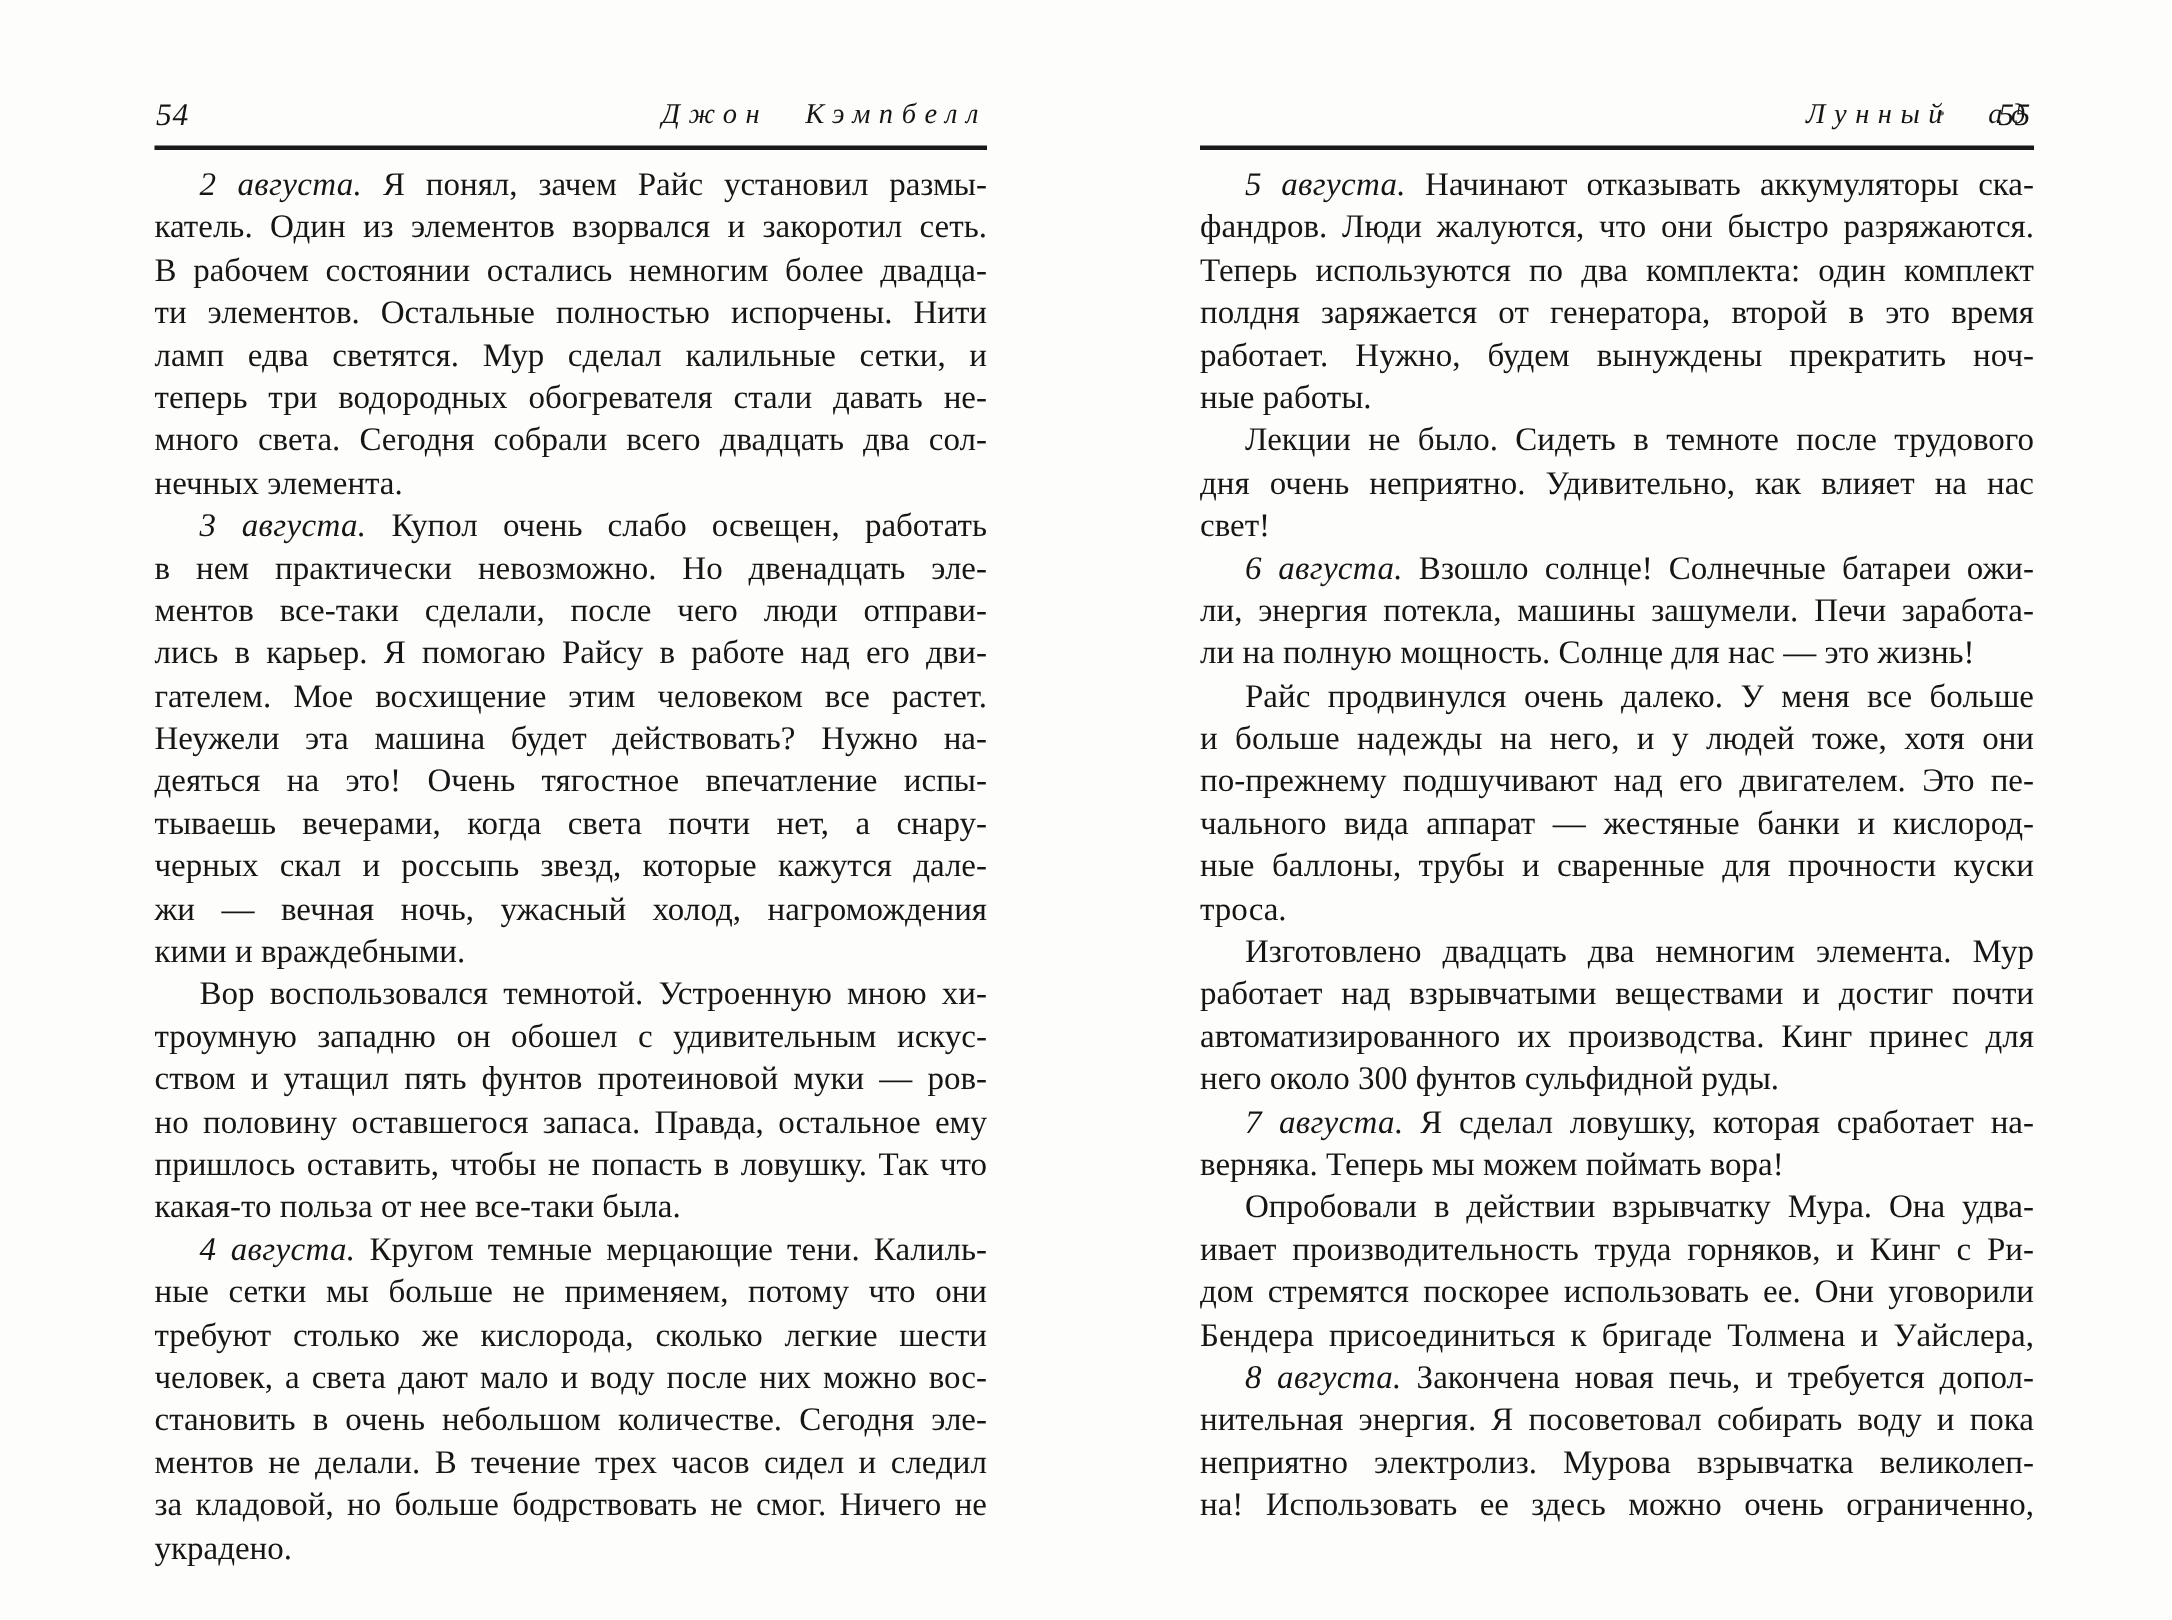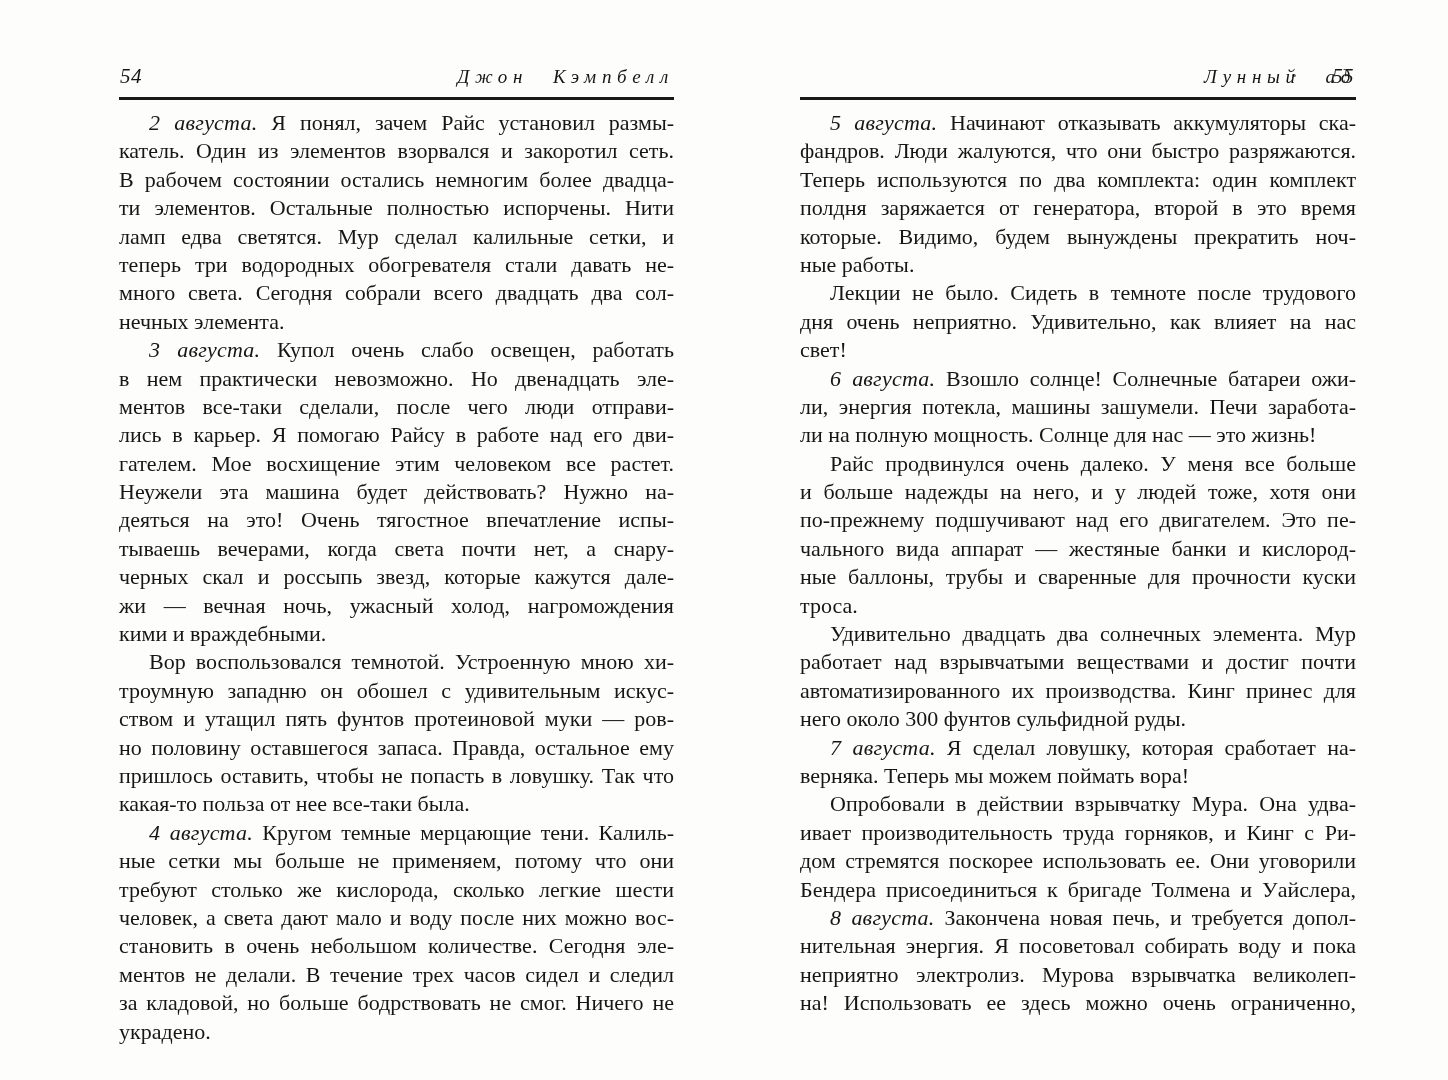--- a/index.html
+++ b/index.html
@@ -3,21 +3,21 @@
 <meta charset="utf-8">
 <style>
   html,body{margin:0;padding:0;}
   body{
     width:1448px;height:1080px;position:relative;overflow:hidden;
     background:#fdfdfb;
     font-family:"Liberation Serif", serif;
     color:#161616;
   }
   .page{position:absolute;top:60px;}
-  #left-page{left:103px;width:555px;margin-left:16px;}
+  #left-page{left:103px;width:555px;}
   #right-page{left:788px;width:556px;margin-left:12px;}
   .page-header{position:relative;height:37px;border-bottom:3px solid #191919;}
   .page-number{position:absolute;top:4px;font-style:italic;font-size:21px;letter-spacing:0.02em;}
   #left-page .page-number{left:1px;}
   #right-page .page-number{right:2px;}
   .running-title{
     position:absolute;top:6px;left:0;right:0;text-align:right;
     font-style:italic;font-size:19px;letter-spacing:0.30em;word-spacing:0.75em;
   }
   .page-body{margin-top:9px;}
@@ -80,35 +80,35 @@
   <div class="page-header">
     <span class="speck"></span>
     <span class="running-title">Лунный ад</span>
     <span class="page-number">55</span>
   </div>
   <div class="page-body">
       <div class="text-line indent"><b class="date-heading">5 августа.</b> Начинают отказывать аккумуляторы ска-</div>
       <div class="text-line">фандров. Люди жалуются, что они быстро разряжаются.</div>
       <div class="text-line">Теперь используются по два комплекта: один комплект</div>
       <div class="text-line">полдня заряжается от генератора, второй в это время</div>
-      <div class="text-line">которые. Видимо, будем вынуждены прекратить ноч-</div>
+      <div class="text-line">работает. Нужно, будем вынуждены прекратить ноч-</div>
       <div class="text-line last">ные работы.</div>
       <div class="text-line indent">Лекции не было. Сидеть в темноте после трудового</div>
       <div class="text-line">дня очень неприятно. Удивительно, как влияет на нас</div>
       <div class="text-line last">свет!</div>
       <div class="text-line indent"><b class="date-heading">6 августа.</b> Взошло солнце! Солнечные батареи ожи-</div>
       <div class="text-line">ли, энергия потекла, машины зашумели. Печи заработа-</div>
       <div class="text-line last">ли на полную мощность. Солнце для нас — это жизнь!</div>
       <div class="text-line indent">Райс продвинулся очень далеко. У меня все больше</div>
       <div class="text-line">и больше надежды на него, и у людей тоже, хотя они</div>
       <div class="text-line">по-прежнему подшучивают над его двигателем. Это пе-</div>
       <div class="text-line">чального вида аппарат — жестяные банки и кислород-</div>
       <div class="text-line">ные баллоны, трубы и сваренные для прочности куски</div>
       <div class="text-line last">троса.</div>
-      <div class="text-line indent">Удивительно двадцать два солнечных элемента. Мур</div>
+      <div class="text-line indent">Изготовлено двадцать два немногим элемента. Мур</div>
       <div class="text-line">работает над взрывчатыми веществами и достиг почти</div>
       <div class="text-line">автоматизированного их производства. Кинг принес для</div>
       <div class="text-line last">него около 300 фунтов сульфидной руды.</div>
       <div class="text-line indent"><b class="date-heading">7 августа.</b> Я сделал ловушку, которая сработает на-</div>
       <div class="text-line last">верняка. Теперь мы можем поймать вора!</div>
       <div class="text-line indent">Опробовали в действии взрывчатку Мура. Она удва-</div>
       <div class="text-line">ивает производительность труда горняков, и Кинг с Ри-</div>
       <div class="text-line">дом стремятся поскорее использовать ее. Они уговорили</div>
       <div class="text-line">Бендера присоединиться к бригаде Толмена и Уайслера,</div>
       <div class="text-line indent"><b class="date-heading">8 августа.</b> Закончена новая печь, и требуется допол-</div>

